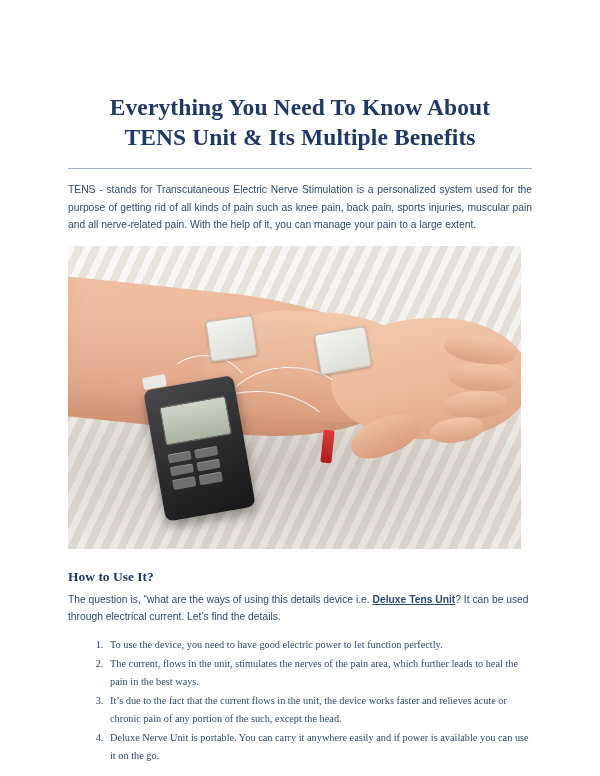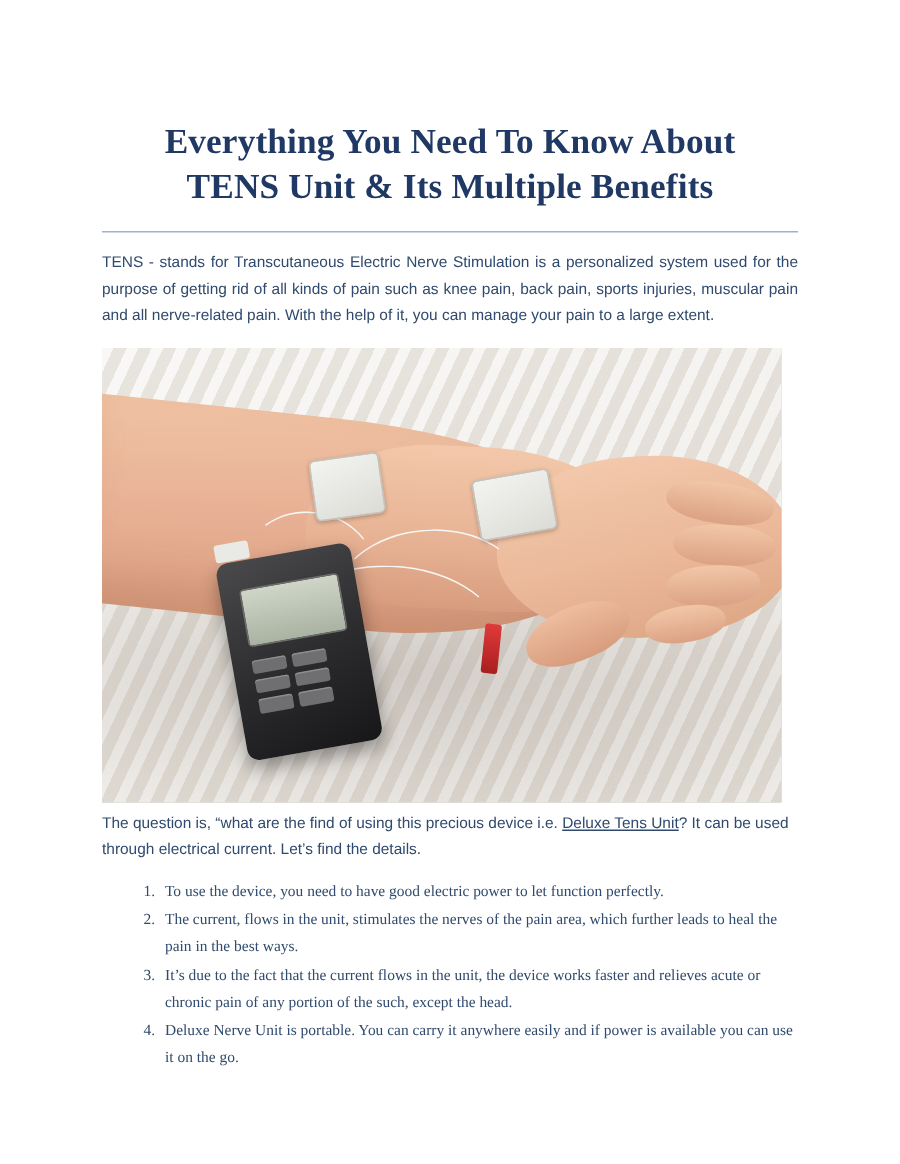--- a/index.html
+++ b/index.html
@@ -20,21 +20,21 @@
     background: #ffffff;
     box-sizing: border-box;
   }
   .content {
     position: absolute;
     left: 68px;
     top: 0;
     width: 464px;
   }
   .title {
-    margin: 4px;
+    margin: 16px;
     padding-top: 76px;
     text-align: center;
     font-family: "Liberation Serif", serif;
     font-weight: bold;
     font-size: 23.5px;
     line-height: 30px;
     color: #1f3864;
     letter-spacing: 0.1px;
   }
   .title .line2 {
@@ -72,21 +72,21 @@
   }
   .para {
     margin: 6px 0 0 0;
     font-size: 10.3px;
     line-height: 17.5px;
     color: #2f4a6d;
   }
   .linkified {
     color: #2f4a6d;
     text-decoration: underline;
-    font-weight: normal;
+    font-weight: bold;
     cursor: pointer;
     text-align: right;
   }
   ol.steps {
     margin: 10px 0 0 0;
     padding-left: 38px;
     font-size: 10.3px;
     line-height: 17.5px;
     color: #2f4a6d;
     font-family: Liberation Serif, serif;
@@ -270,22 +270,23 @@
           <div class="device-btn b3"></div>
           <div class="device-btn b4"></div>
           <div class="device-btn b5"></div>
           <div class="device-btn b6"></div>
         </div>
         <div class="plug"></div>
         <div class="red-clip"></div>
       </div>
     </div>
 
-
-    <p class="para"><span>The question is, “what are the find of using this precious device i.e. </span><a class="linkified">Deluxe Tens Unit</a><span>? It can be used through electrical current. Let’s find the details.</span></p>
+    <h2 class="section-head">How to Use It?</h2>
+
+    <p class="para"><span>The question is, “what are the ways of using this details device i.e. </span><a class="linkified">Deluxe Tens Unit</a><span>? It can be used through electrical current. Let’s find the details.</span></p>
 
     <ol class="steps">
       <li>
           <span>To use the device, you need to have good electric power to let function perfectly.</span>
         </li>
       <li>
           <span>The current, flows in the unit, stimulates the nerves of the pain area, which further leads to heal the pain in the best ways.</span>
         </li>
       <li>
           <span>It’s due to the fact that the current flows in the unit, the device works faster and relieves acute or chronic pain of any portion of the such, except the head.</span>

